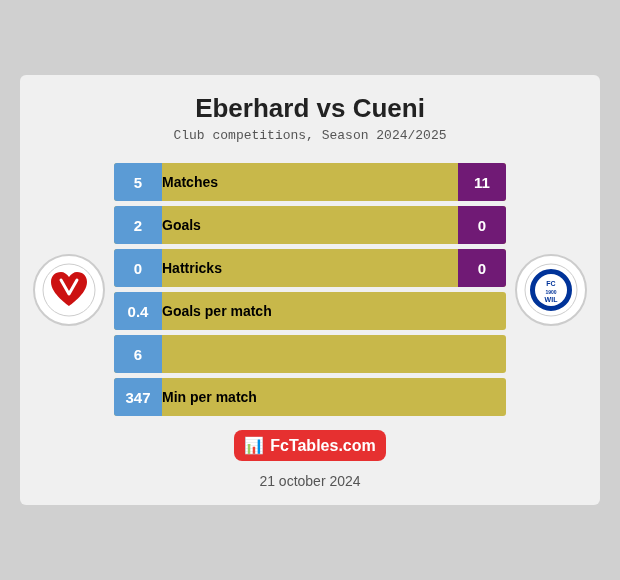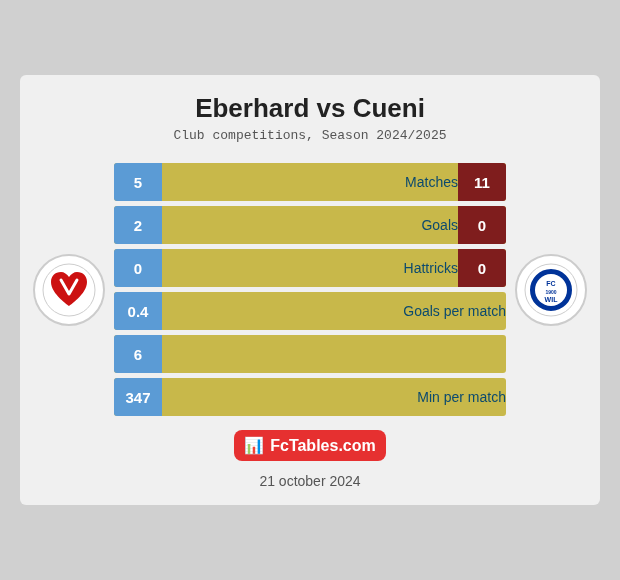--- a/index.html
+++ b/index.html
@@ -76,28 +76,28 @@
       align-items: center;
       justify-content: center;
       font-size: 15px;
       font-weight: bold;
       color: #fff;
       flex-shrink: 0;
       z-index: 1;
     }
     .stat-label {
       flex: 1;
-      text-align: right;
+      text-align: left;
       font-size: 14px;
-      font-weight: normal;
-      color: #0c4a6e;
+      font-weight: bold;
+      color: #000000;
     }
     .right-val {
       width: 48px;
-      background: #7f1d1d;
+      background: #701a75;
       height: 100%;
       display: flex;
       align-items: center;
       justify-content: center;
       font-size: 15px;
       font-weight: bold;
       color: #fff;
       flex-shrink: 0;
     }
     

